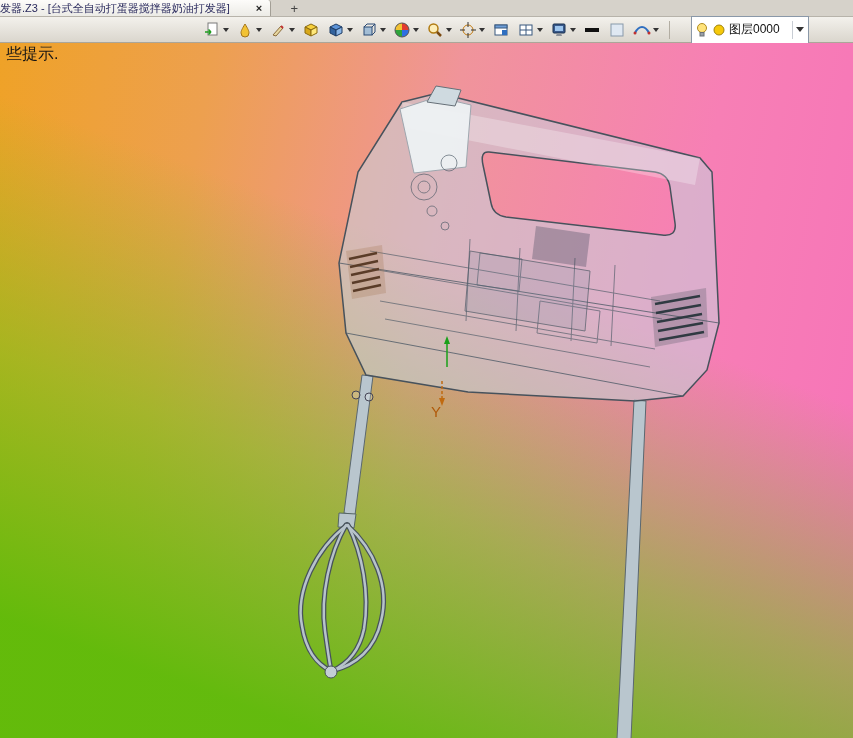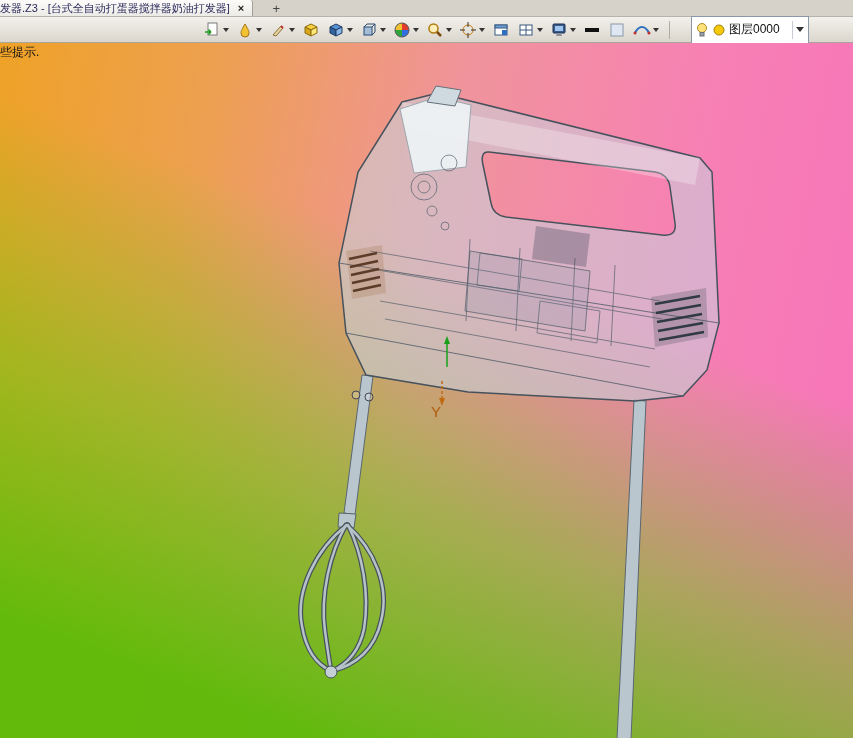--- a/index.html
+++ b/index.html
@@ -1,21 +1,21 @@
 <!DOCTYPE html>
 <html><head>
 <meta charset="utf-8">
 <style>
   * { margin:0; padding:0; box-sizing:border-box; }
   html,body { width:853px; height:738px; overflow:hidden; font-family:"Liberation Sans", sans-serif; }
   .app { position:relative; width:853px; height:738px; background:#d6d2ca; }
 
   
   .titlebar { height:17px; background:#d6d2ca; display:flex; align-items:stretch; border-bottom:1px solid #b7b3aa; }
-  .tab { display:flex; align-items:center; gap:6px; padding:0 6px 0 0; max-width:280px;
+  .tab { display:flex; align-items:center; gap:24px; padding:0 6px 0 0; max-width:280px;
          background:linear-gradient(#fdfcfa,#ecebe6); border-right:1px solid #a39f96;
          border-top-right-radius:3px; font-size:11px; color:#2b2b5e; white-space:nowrap; overflow:hidden; }
   .tab-title { overflow:hidden; text-overflow:clip; white-space:nowrap; }
   .tab-close { font-size:11px; color:#222; font-weight:bold; cursor:default; padding:0 2px; }
   .newtab { width:18px; display:flex; align-items:center; justify-content:center;
             font-size:13px; color:#444; margin-left:14px; }
 
   
   .toolbar { height:26px; background:linear-gradient(#f3f1ec,#dad6cd);
              border-bottom:1px solid #aba699; display:flex; align-items:center;
@@ -35,21 +35,21 @@
   .dd-big { width:0; height:0; border-left:4px solid transparent; border-right:4px solid transparent;
             border-top:5px solid #333; }
 
   
   .viewport { position:relative; width:853px; height:695px;
     background:
       linear-gradient(200deg, rgba(106,198,16,0) 36%, rgba(106,198,16,0.55) 62%, rgba(92,188,8,0.95) 88%),
       linear-gradient(100deg, #efa227 0%, #eda04f 22%, #f0949b 48%, #f77fb5 75%, #f773b9 100%);
   }
   .model-svg { position:absolute; left:0; top:0; width:853px; height:696px; }
-  .hint { position:absolute; left:0; top:1px; font-size:12px; color:#141414; }
+  .hint { position:absolute; left:6px; top:1px; font-size:16px; color:#141414; }
   .axis-y { position:absolute; left:431px; top:360px; font-size:15px; color:#b05a0a; }
 </style>
 </head>
 <body>
 
 <div class="app">
 
   <div class="titlebar">
     <div class="tab">
       <span class="tab-title">发器.Z3 - [台式全自动打蛋器搅拌器奶油打发器]</span>

